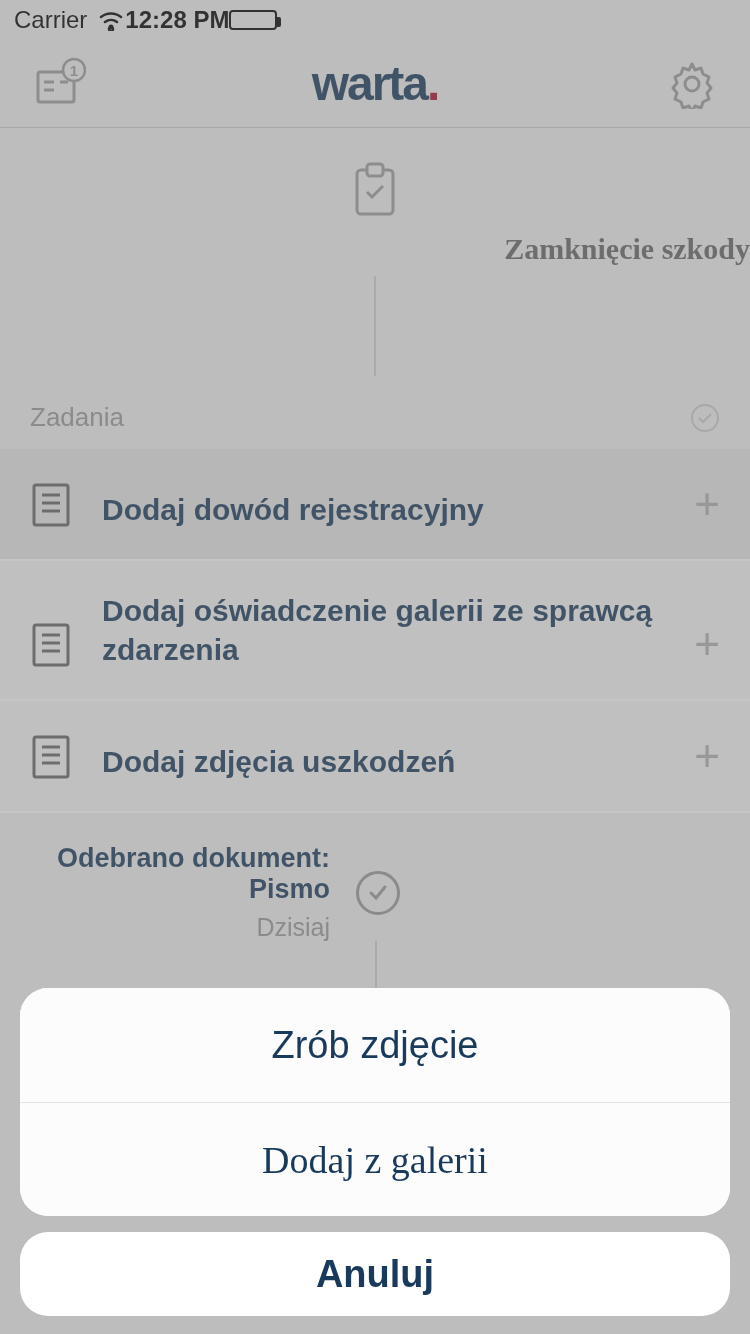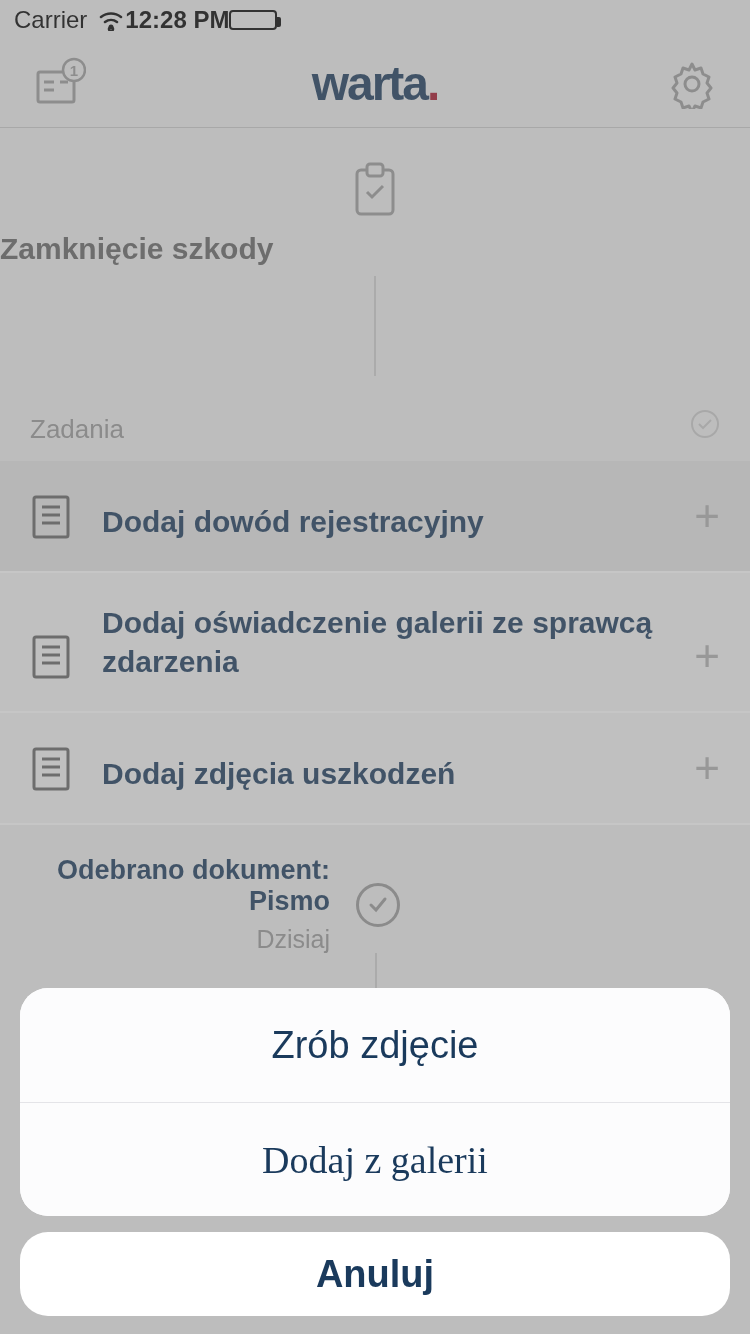--- a/index.html
+++ b/index.html
@@ -20,25 +20,25 @@
     .battery { width: 48px; height: 20px; border: 2px solid #000; border-radius: 4px; position: relative; }
     .battery::after { content: ''; position: absolute; right: -6px; top: 5px; width: 4px; height: 10px; background: #000; border-radius: 0 2px 2px 0; }
     .battery-fill { width: 100%; height: 100%; background: #000; border-radius: 1px; }
     .nav-bar {
       height: 88px; display: flex; align-items: center; justify-content: space-between;
       padding: 0 30px; border-bottom: 1px solid #ccc;
     }
     .logo { font-size: 48px; font-weight: 900; color: #1a3a5c; letter-spacing: -2px; }
     .logo-dot { color: #a8132a; }
     .nav-icon { width: 56px; height: 56px; display: flex; align-items: center; justify-content: center; color: #9e9e9e; }
-    .timeline-header { text-align: left; padding: 30px 0 10px; position: relative; }
+    .timeline-header { text-align: right; padding: 30px 0 10px; position: relative; font-family: Liberation Serif, serif; }
     .timeline-title { font-size: 30px; font-weight: 600; color: #666; margin-top: 12px; }
     .timeline-line { width: 2px; height: 100px; background: #d0d0d0; margin: 10px auto 0; }
     .section-header { display: flex; align-items: center; justify-content: space-between; padding: 16px 30px; }
-    .section-title { font-size: 26px; color: #999; margin-top: 12px; }
+    .section-title { font-size: 26px; color: #999; }
     .section-check { color: #ccc; }
     .task { display: flex; align-items: flex-end; padding: 30px; background: #f5f5f5; border-bottom: 2px solid #fff; gap: 30px; }
     .task.active { background: #e5e5e5; }
     .task-icon { width: 42px; height: 48px; flex-shrink: 0; }
     .task-label { font-size: 30px; font-weight: 700; color: #1a3a5c; flex: 1; line-height: 1.3; }
     .task-plus { font-size: 44px; font-weight: 300; color: #b0b0b0; flex-shrink: 0; }
     .event { display: flex; align-items: center; gap: 26px; padding: 30px; }
     .event-left { flex: 0 0 300px; text-align: right; }
     .event-title { font-size: 27px; font-weight: 700; color: #1a3a5c; }
     .event-date { font-size: 25px; color: #999; margin-top: 8px; }

